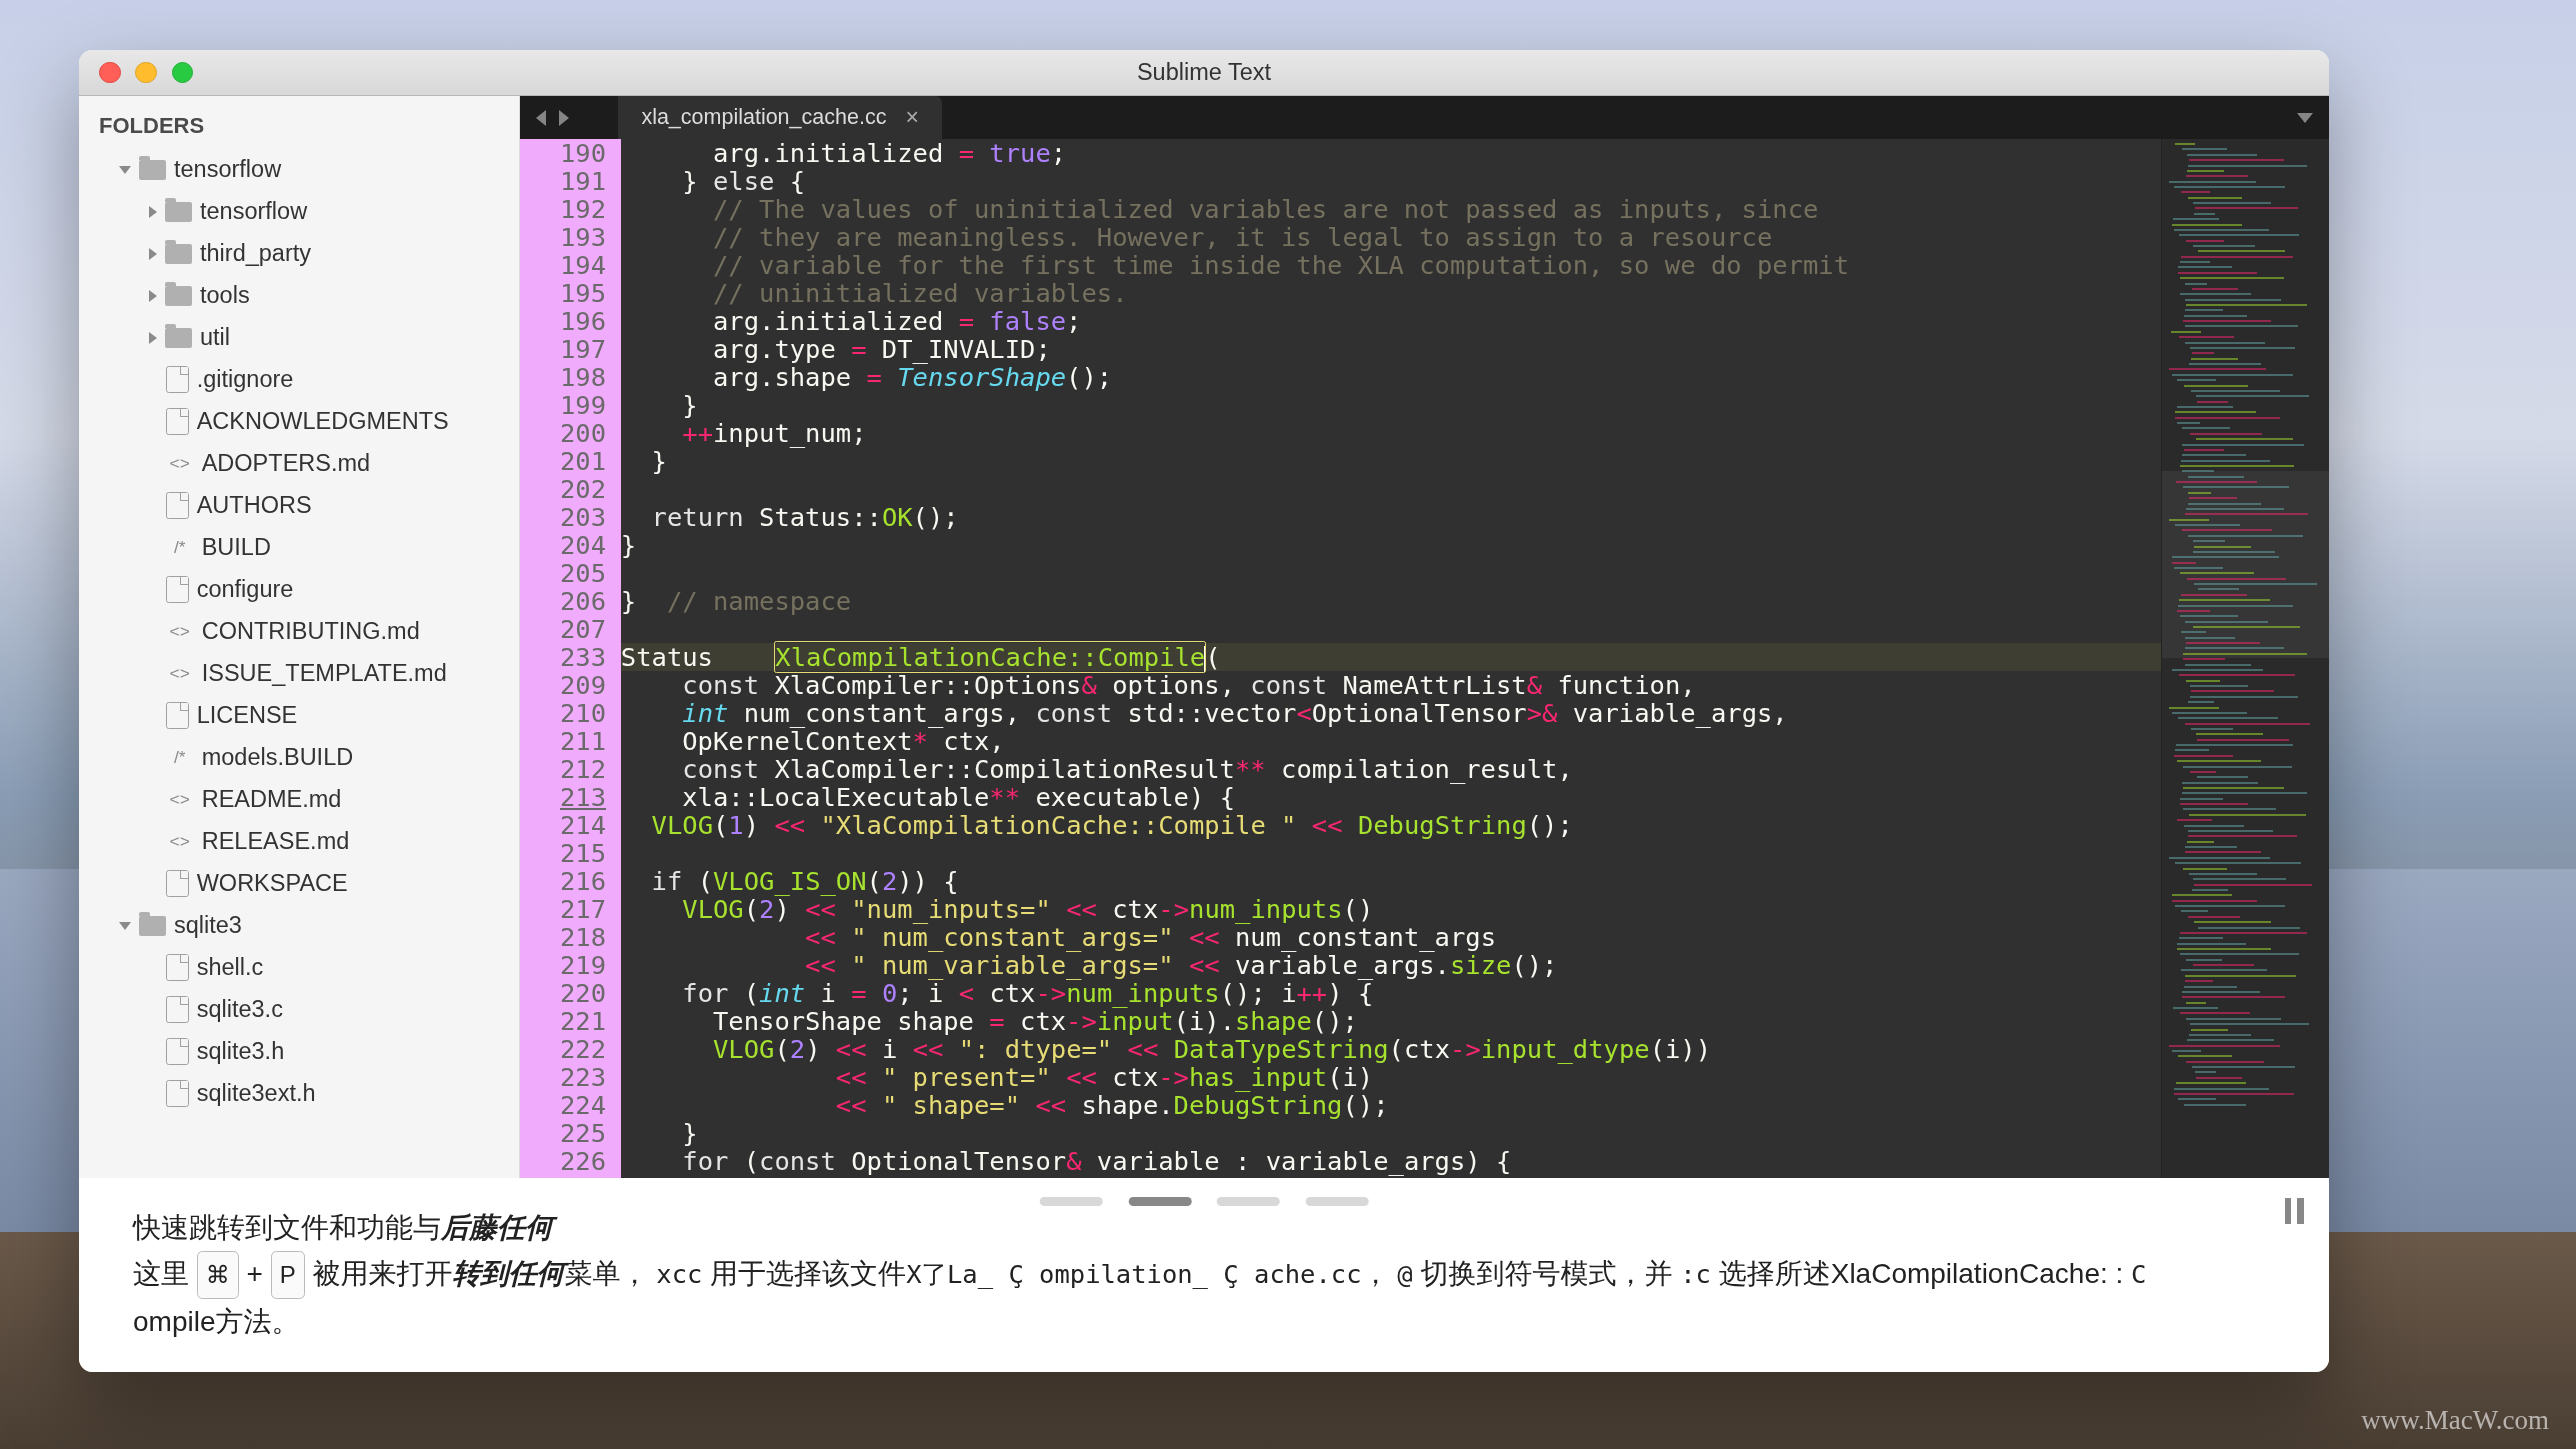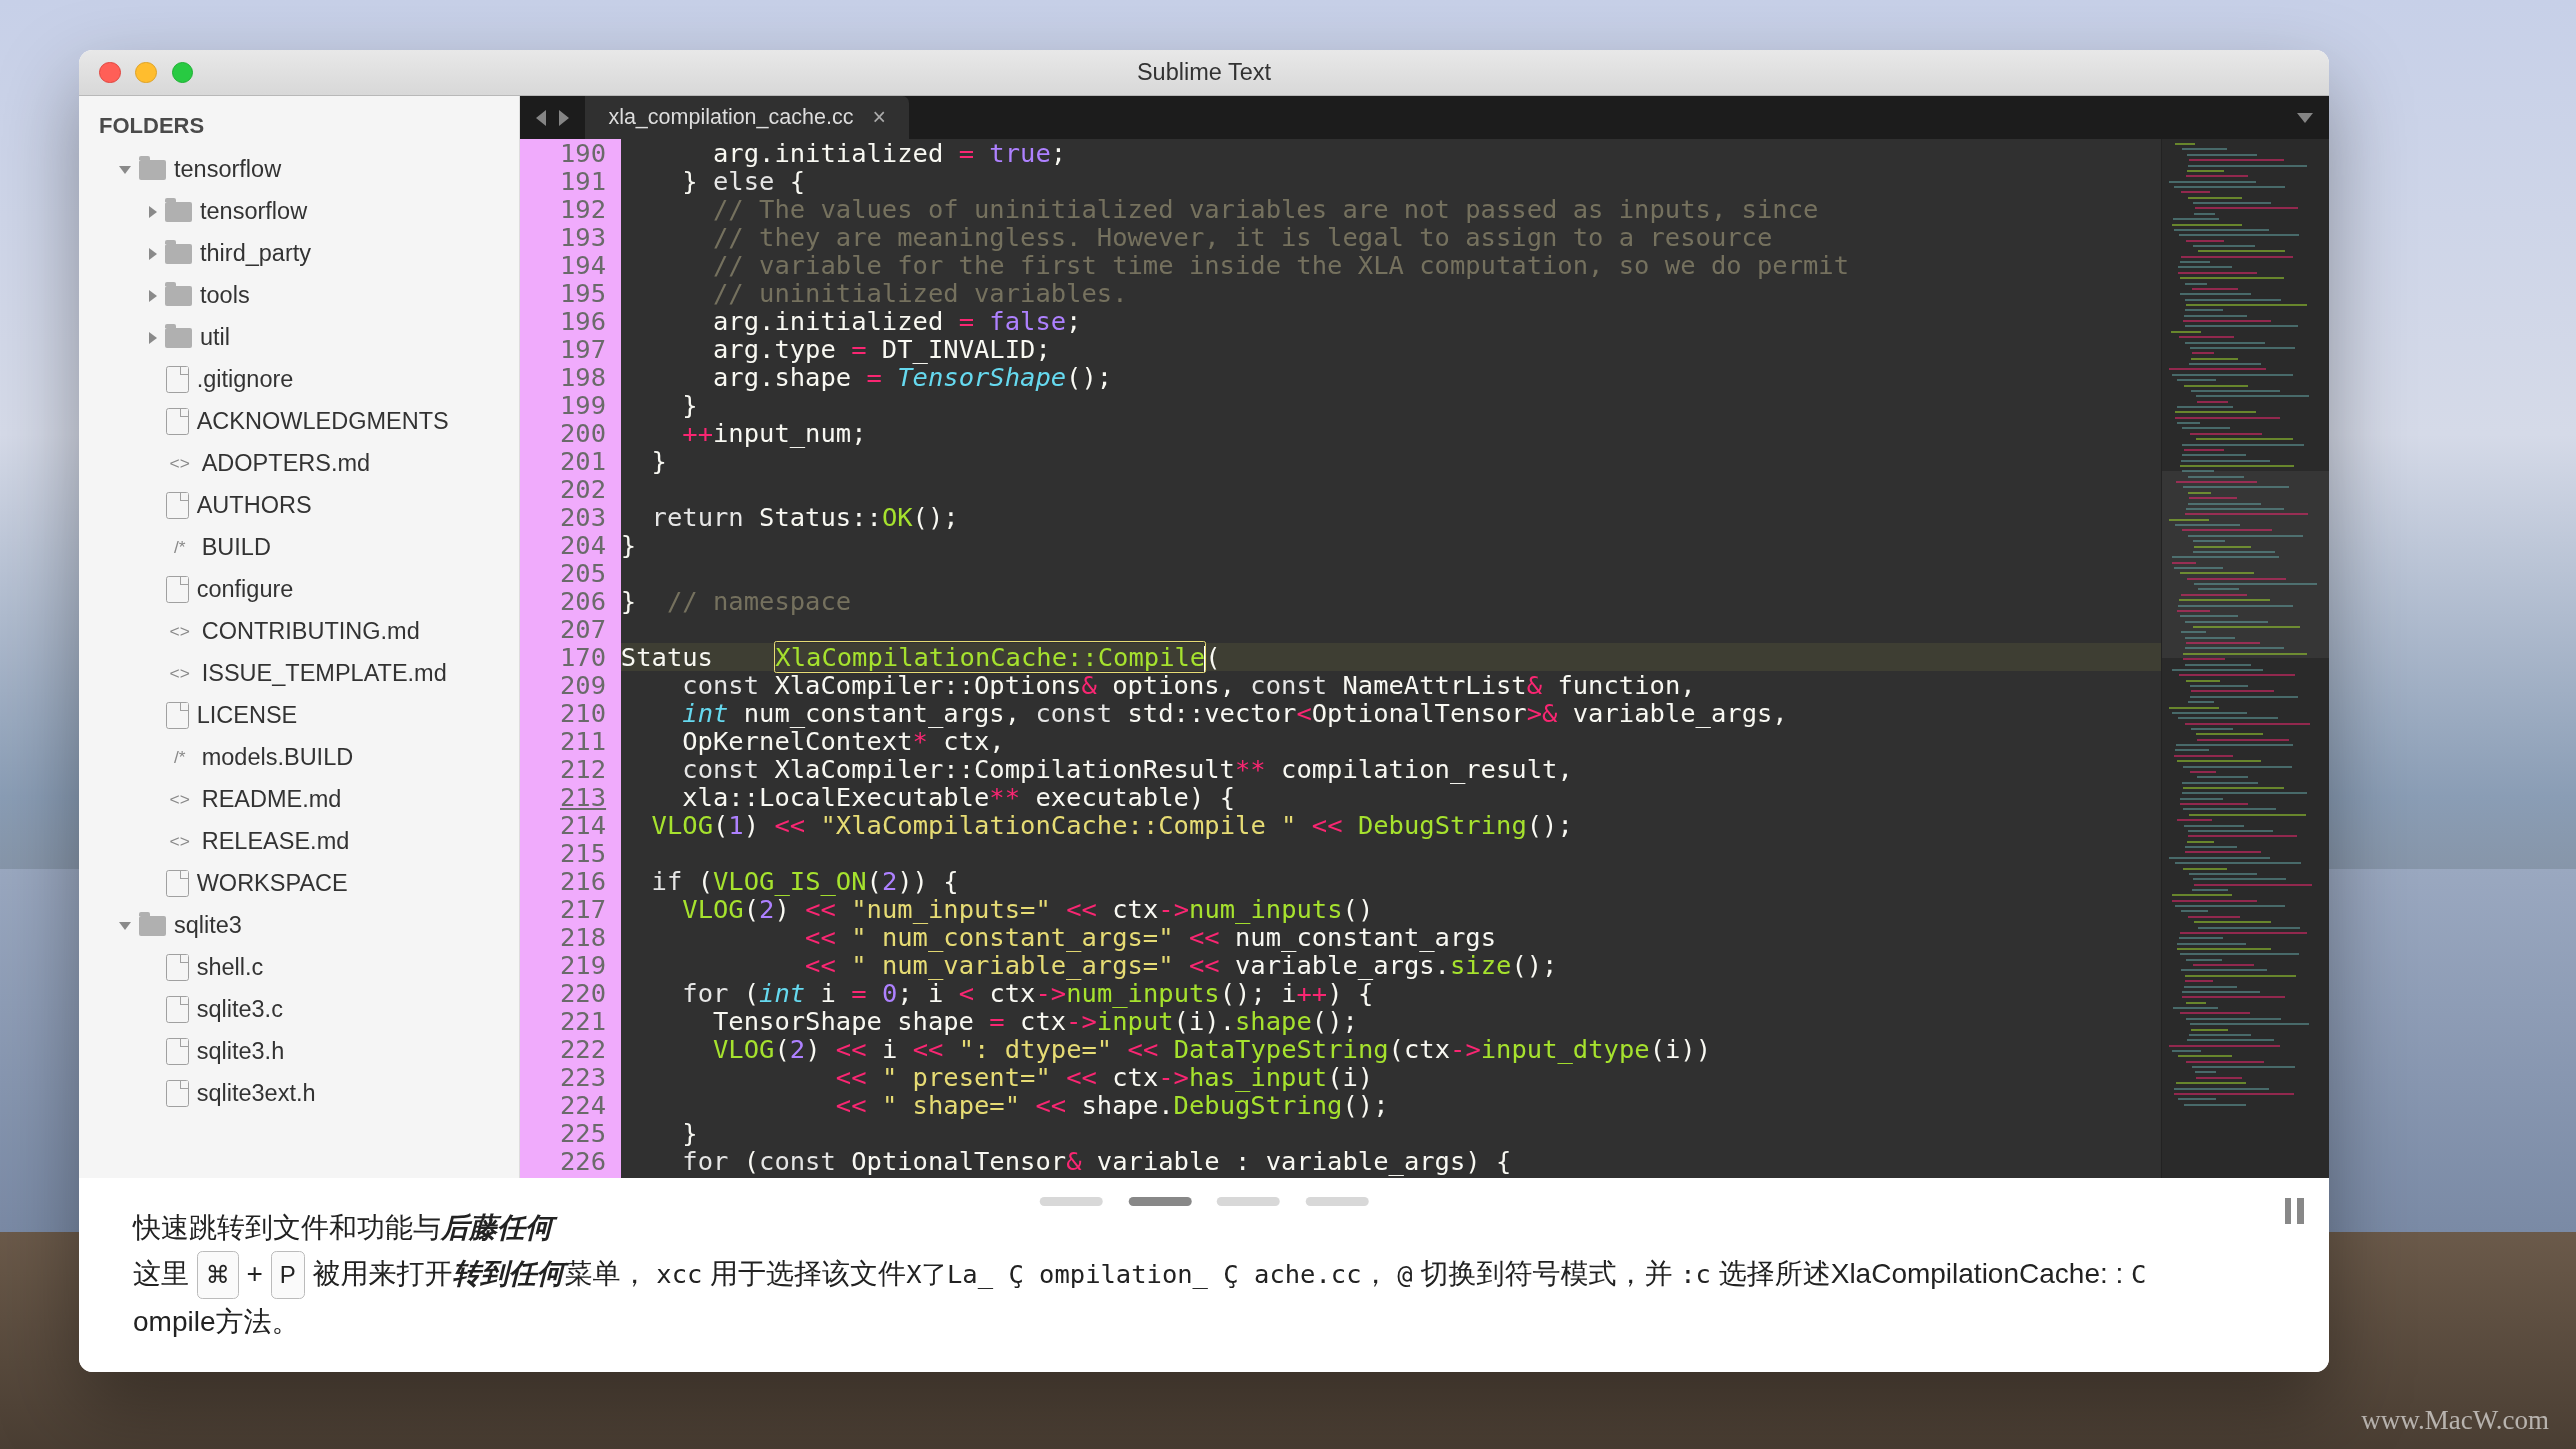--- a/index.html
+++ b/index.html
@@ -110,20 +110,21 @@
 
 
 .editor-area {
   flex: 1; display: flex; flex-direction: column;
   background: #303030;
 }
 .tabbar {
   height: 43px; background: #1c1c1c;
   display: flex; align-items: stretch;
   position: relative;
+  gap: 33px;
 }
 .nav-arrows { display: flex; align-items: center; gap: 13.4px; padding: 0 16px; }
 .arrow { width: 0; height: 0; border-style: solid; opacity: .55; }
 .arrow.left { border-width: 8px 10.7px 8px 0; border-color: transparent #ddd transparent transparent; }
 .arrow.right { border-width: 8px 0 8px 10.7px; border-color: transparent transparent transparent #ddd; }
 .tab {
   display: flex; align-items: center; gap: 19px;
   padding: 0 23px; color: #ddd; font-size: 21.5px;
   background: #303030; border-top-right-radius: 6.7px;
   position: relative;
@@ -383,21 +384,21 @@
             <div style="height: 28px;">198</div>
             <div style="height: 28px;">199</div>
             <div style="height: 28px;">200</div>
             <div style="height: 28px;">201</div>
             <div style="height: 28px;">202</div>
             <div style="height: 28px;">203</div>
             <div style="height: 28px;">204</div>
             <div style="height: 28px;">205</div>
             <div style="height: 28px;">206</div>
             <div style="height: 28px;">207</div>
-            <div style="height: 28px;">170</div>
+            <div style="height: 28px;">233</div>
             <div style="height: 28px;">209</div>
             <div style="height: 28px;">210</div>
             <div style="height: 28px;">211</div>
             <div style="height: 28px;">212</div>
             <div style="height: 28px; text-decoration: underline;">213</div>
             <div style="height: 28px;">214</div>
             <div style="height: 28px;">215</div>
             <div style="height: 28px;">216</div>
             <div style="height: 28px;">217</div>
             <div style="height: 28px;">218</div>

